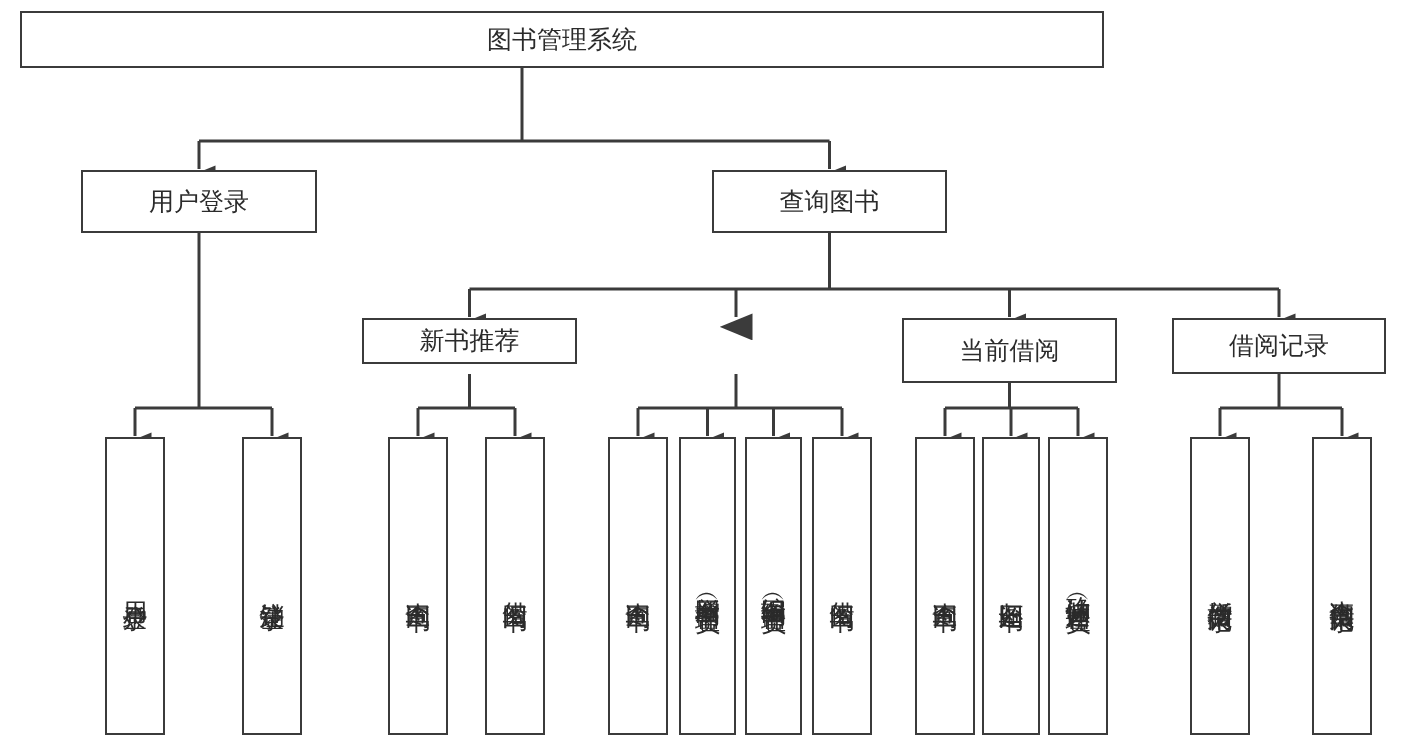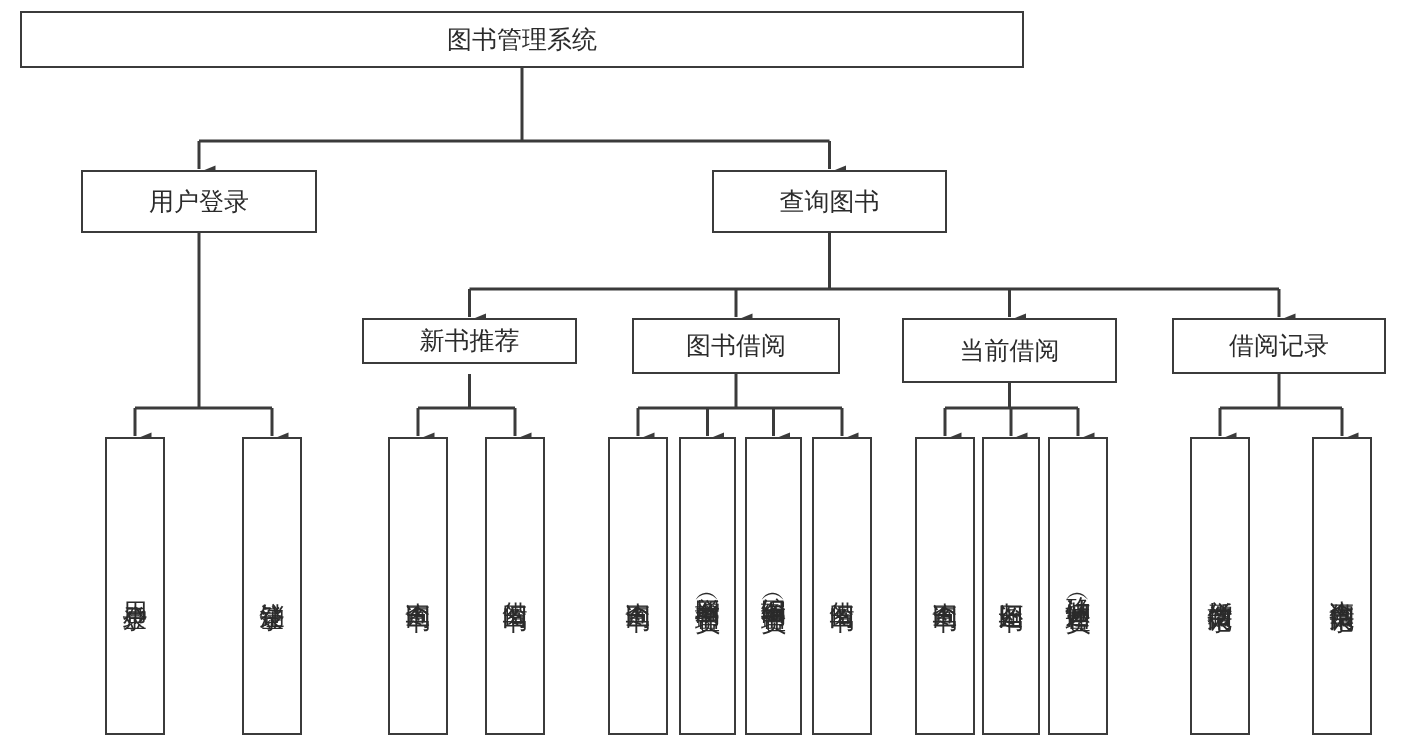--- a/index.html
+++ b/index.html
@@ -109,36 +109,33 @@
         <path d="M945,408 L945,436" marker-end="url(#arrow)"></path>
         <path d="M1011,408 L1011,436" marker-end="url(#arrow)"></path>
         <path d="M1078,408 L1078,436" marker-end="url(#arrow)"></path>
         <path d="M1279,374 L1279,408"></path>
         <path d="M1220,408 L1342,408"></path>
         <path d="M1220,408 L1220,436" marker-end="url(#arrow)"></path>
         <path d="M1342,408 L1342,436" marker-end="url(#arrow)"></path>
       </g>
   </svg>
 
-  <div class="node root horiz" style="left: 20px; top: 11px; width: 1004px; height: 57px;">
+  <div class="node root horiz" style="left: 20px; top: 11px; width: 1084px; height: 57px;">
     <span class="node-label">图书管理系统</span>
   </div>
 
   <div class="node horiz" style="left: 81px; top: 170px; width: 236px; height: 63px;">
     <span class="node-label">用户登录</span>
   </div>
   <div class="node horiz" style="left: 712px; top: 170px; width: 235px; height: 63px;">
     <span class="node-label">查询图书</span>
   </div>
 
   <div class="node horiz" style="left: 362px; top: 318px; width: 215px; height: 46px;">
     <span class="node-label">新书推荐</span>
-  </div>
-  <div class="node horiz" style="left: 632px; top: 318px; width: 208px; height: 56px;">
-    <span class="node-label">图书借阅</span>
   </div>
   <div class="node horiz" style="left: 902px; top: 318px; width: 215px; height: 65px;">
     <span class="node-label">当前借阅</span>
   </div>
   <div class="node horiz" style="left: 1172px; top: 318px; width: 214px; height: 56px;">
     <span class="node-label">借阅记录</span>
   </div>
 
   <div class="node vert" style="left: 105px; top: 437px; width: 60px; height: 298px;">
     <span class="node-label">用户登录</span>

